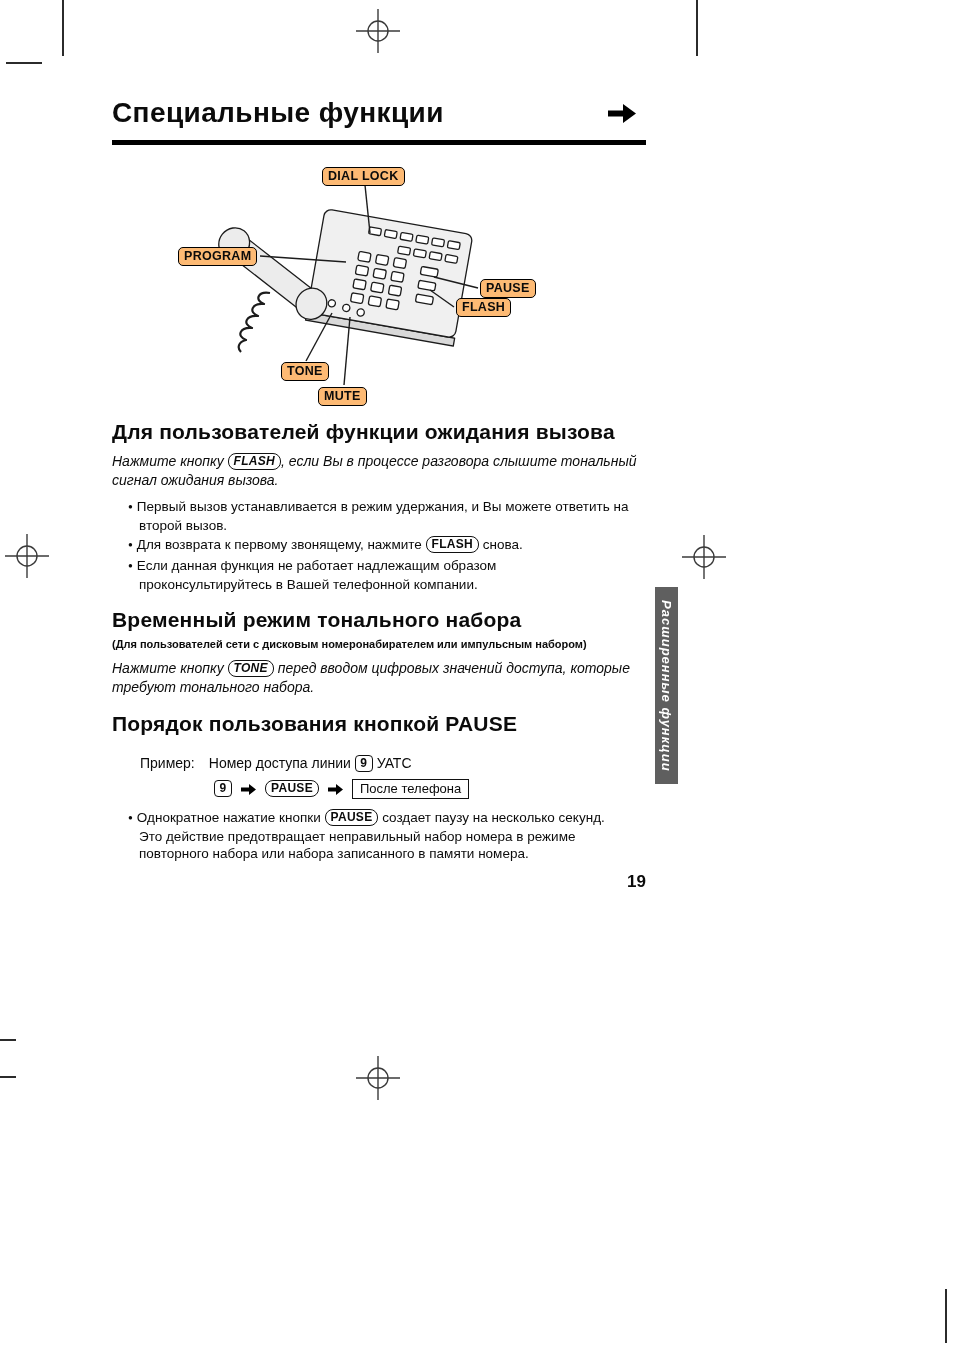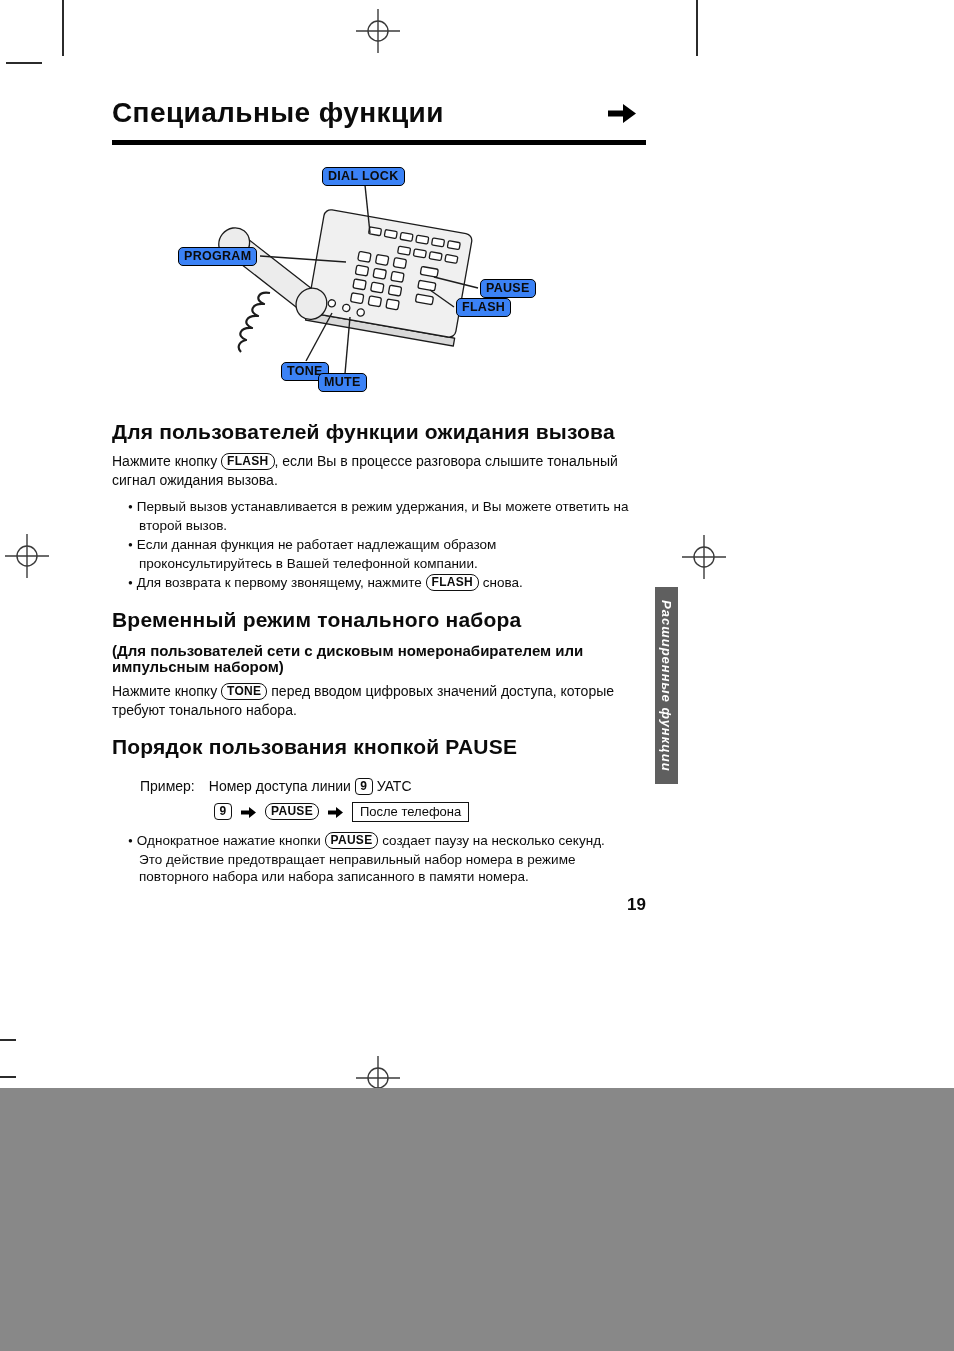--- a/index.html
+++ b/index.html
@@ -1,17 +1,17 @@
 <!DOCTYPE html>
 <html><head>
 <meta charset="utf-8">
 <style>
   html,body { margin:0; padding:0; background:#888; }
   .page {
-    position:relative; width:954px; height:1088px; margin:0 auto;
+    position:relative; width:954px; height:1351px; margin:0 auto;
     background:#ffffff; overflow:hidden;
     font-family:"Liberation Sans", sans-serif; color:#0b0b0b;
   }
 
   
   .reg { position:absolute; }
   .reg svg { display:block; }
   .reg-line { position:absolute; background:#2b2b2b; }
 
   
@@ -22,32 +22,32 @@
     margin:0; font-size:28px; line-height:36px; font-weight:700; letter-spacing:0.4px;
   }
   .arrow-title { margin-left:auto; margin-right:10px; }
 
   .rule { margin-top:9px; height:5px; background:#000; }
 
   
   .diagram { position:relative; width:500px; height:256px; margin:16px 0 0 -2px; }
   .diagram svg.phone { position:absolute; left:0; top:0; }
   .dlabel {
-    position:absolute; border:1.8px solid #000; border-radius:5px; background:#3b82f6;
+    position:absolute; border:1.8px solid #000; border-radius:5px; background:#fdba74;
     font-weight:700; font-size:12.5px; line-height:15px; padding:1px 5px; letter-spacing:0.3px;
     white-space:nowrap;
   }
 
   
   h2 { margin:14px 0 0 0; font-size:21px; line-height:26px; font-weight:700; letter-spacing:0.2px; }
   h2.first { margin-top:2px; }
   .sub {
-    margin:10px 0 6px 0; font-size:15px; line-height:16px; font-weight:700;
-  }
-  p.body { margin:7px 0 8px 0; font-size:14px; line-height:19px; }
+    margin:3px 0 6px 0; font-size:11px; line-height:16px; font-weight:700;
+  }
+  p.body { margin:7px 0 8px 0; font-size:14px; line-height:19px;font-style:italic; }
   .bullet {
     margin:2px 16px; font-size:13.5px; line-height:17px;
     padding-left:11px; text-indent:-11px;
   }
   .bullet::before { content:"●"; font-size:8px; position:relative; top:-2px; margin-right:4px; }
 
   .key {
     display:inline-block; border:1.6px solid #111; border-radius:8px;
     padding:0 5px; font-weight:700; font-size:12px; line-height:15px;
     text-indent:0; transform:translateY(-1px); background:#fff; letter-spacing:0.3px;
@@ -180,28 +180,28 @@
           <line x1="344" y1="146" x2="320" y2="129"></line>
           <line x1="196" y1="200" x2="222" y2="152"></line>
           <line x1="234" y1="224" x2="240" y2="156"></line>
         </g>
       </svg>
       <div class="dlabel" style="left:212px; top:6px;">DIAL LOCK</div>
       <div class="dlabel" style="left:68px;  top:86px;">PROGRAM</div>
       <div class="dlabel" style="left:370px; top:118px;">PAUSE</div>
       <div class="dlabel" style="left:346px; top:137px;">FLASH</div>
       <div class="dlabel" style="left:171px; top:201px;">TONE</div>
-      <div class="dlabel" style="left:208px; top:212px;">MUTE</div>
+      <div class="dlabel" style="left:208px; top:226px;">MUTE</div>
     </div>
 
     <h2 class="first">Для пользователей функции ожидания вызова</h2>
     <p class="body"><span>Нажмите кнопку </span><span class="key">FLASH</span><span>, если Вы в процессе разговора слышите тональный сигнал ожидания вызова.</span></p>
     <div class="bullet">Первый вызов устанавливается в режим удержания, и Вы можете ответить на второй вызов.</div>
+    <div class="bullet"><span>Для возврата к первому звонящему, нажмите </span><span class="key">FLASH</span><span> снова.</span></div>
     <div class="bullet">Если данная функция не работает надлежащим образом проконсультируйтесь в Вашей телефонной компании.</div>
-    <div class="bullet"><span>Для возврата к первому звонящему, нажмите </span><span class="key">FLASH</span><span> снова.</span></div>
 
     <h2>Временный режим тонального набора</h2>
     <div class="sub">(Для пользователей сети с дисковым номеронабирателем или импульсным набором)</div>
     <p class="body"><span>Нажмите кнопку </span><span class="key">TONE</span><span> перед вводом цифровых значений доступа, которые требуют тонального набора.</span></p>
 
     <h2>Порядок пользования кнопкой PAUSE</h2>
 
     <div class="example-line">
       <span class="example-label">Пример:</span><span>Номер доступа линии </span><span class="key key-digit">9</span><span> УАТС</span>
     </div>

